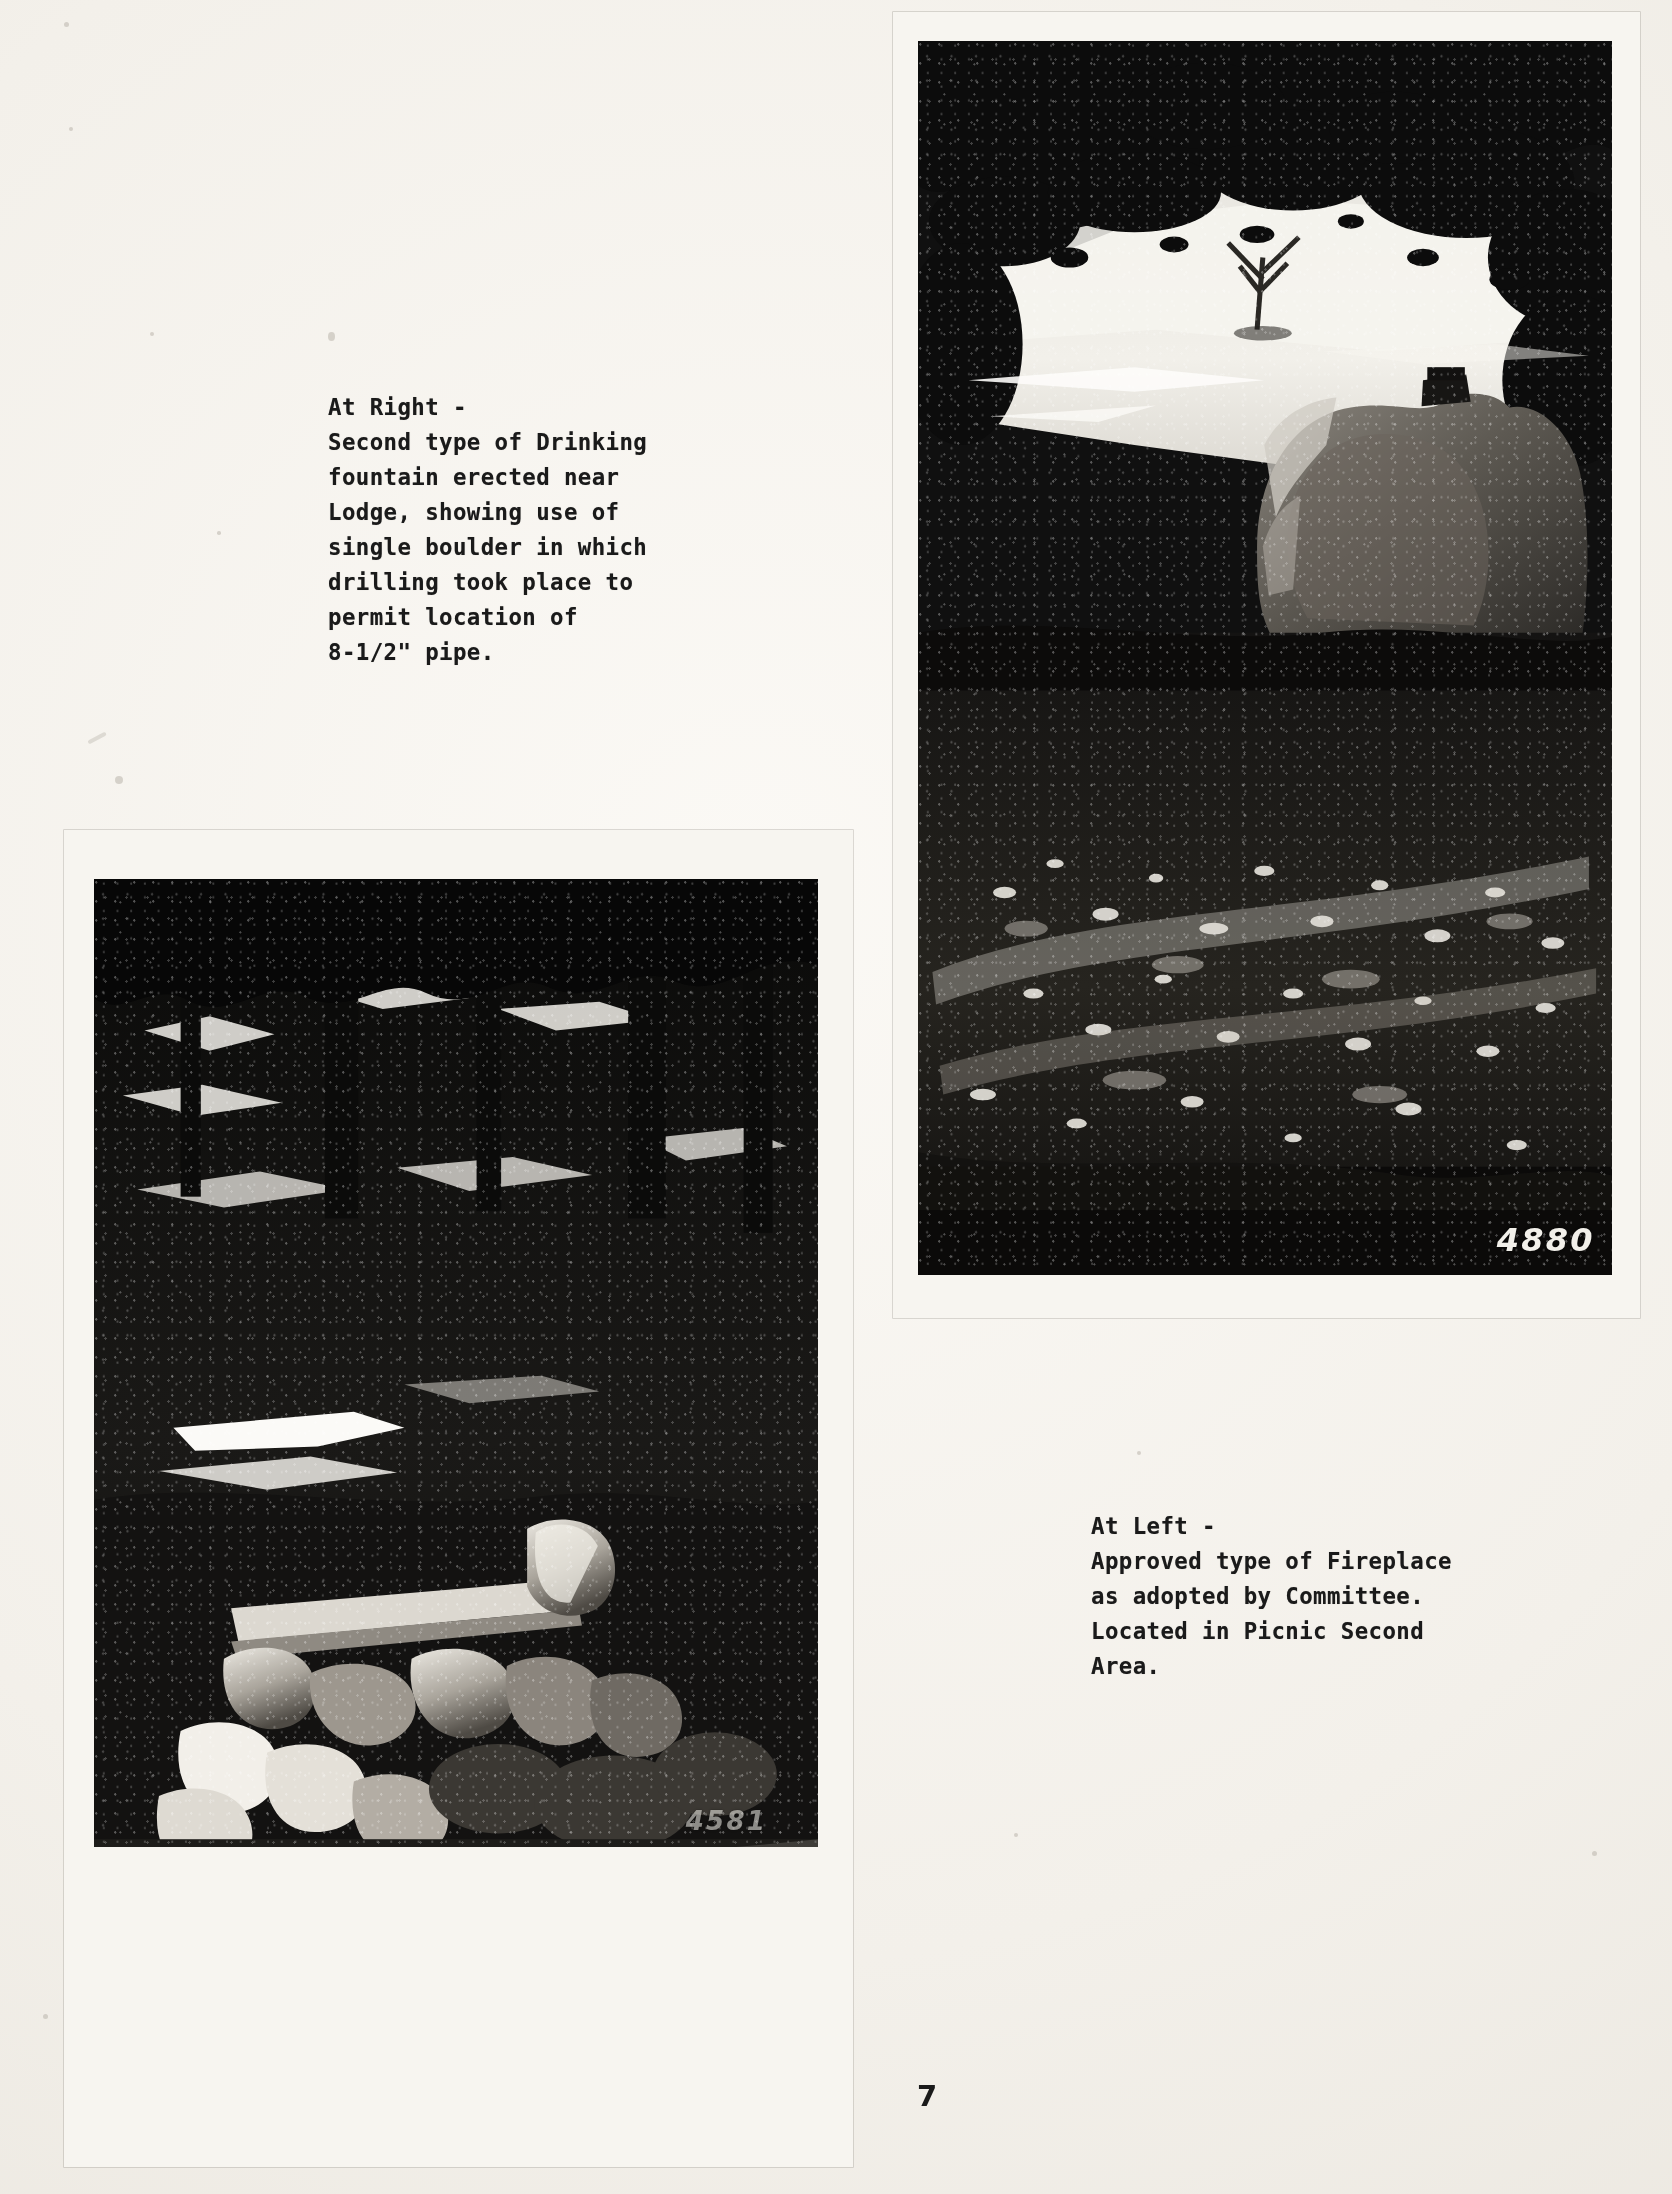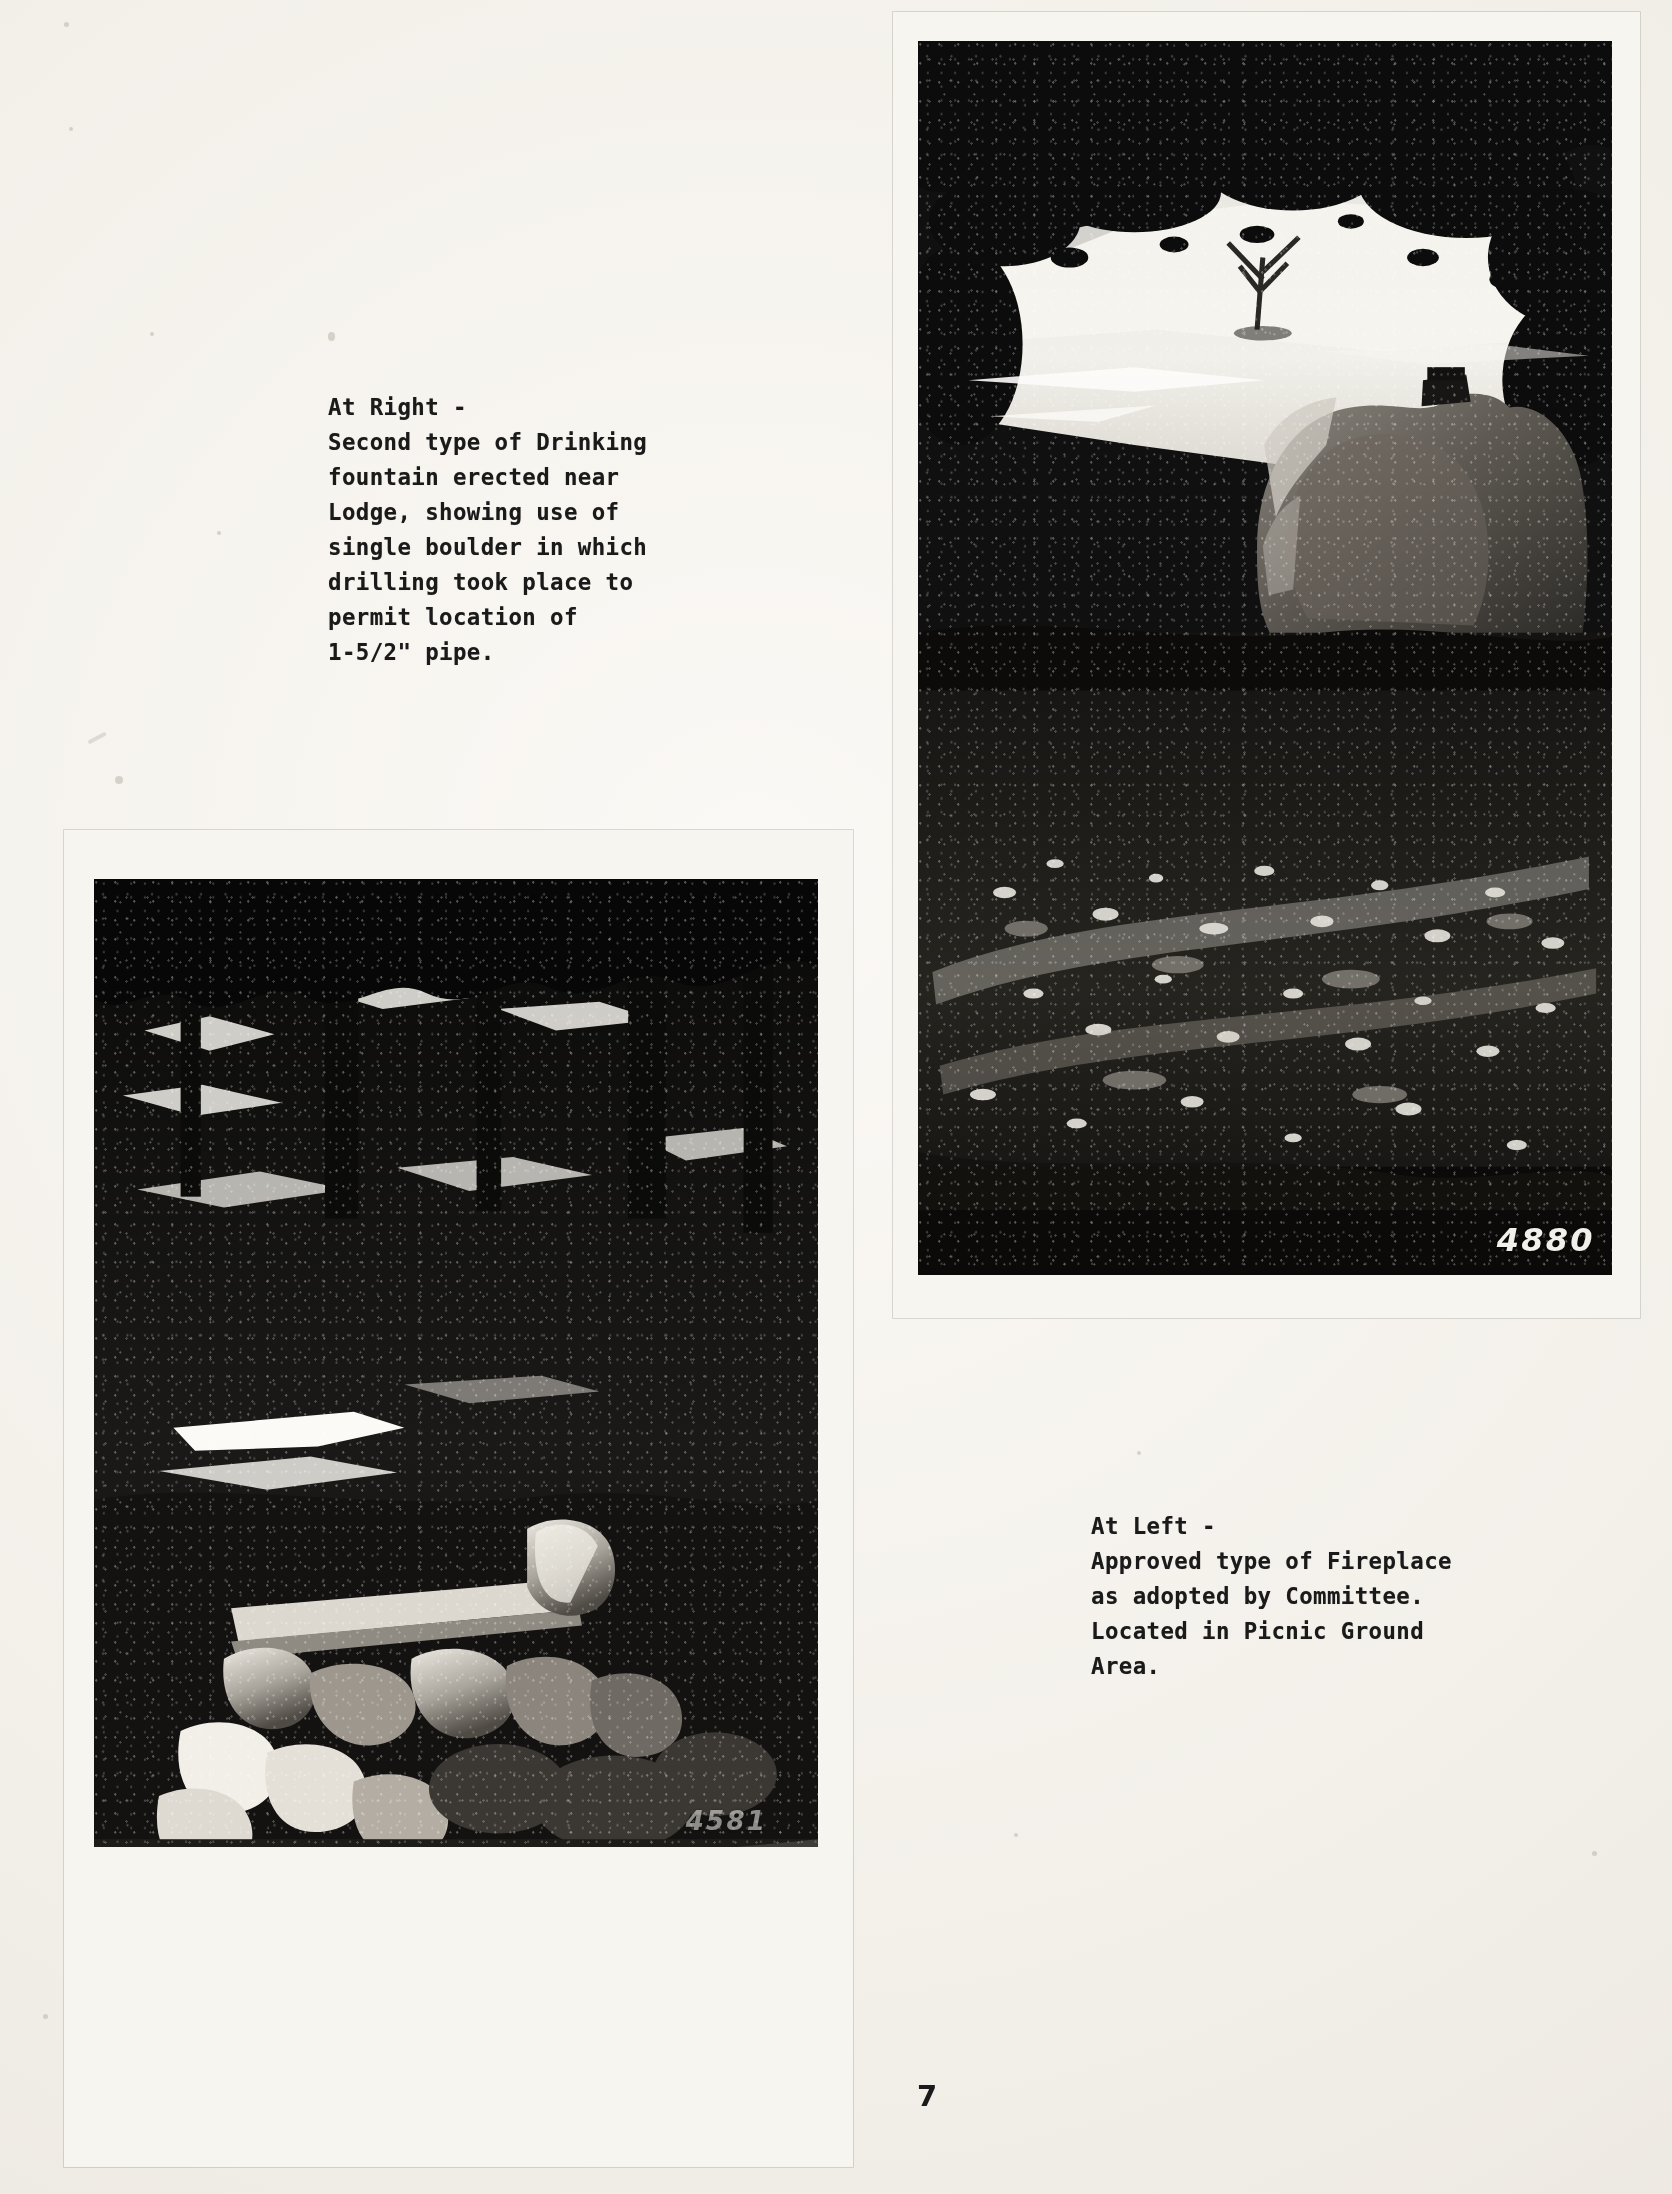--- a/index.html
+++ b/index.html
@@ -385,24 +385,24 @@
     </div>
   </div>
 
   <div id="caption-right" class="caption">At Right -
 Second type of Drinking
 fountain erected near
 Lodge, showing use of
 single boulder in which
 drilling took place to
 permit location of
-1-5/2" pipe.</div>
+8-1/2" pipe.</div>
 
   <div id="caption-left" class="caption">At Left -
 Approved type of Fireplace
 as adopted by Committee.
-Located in Picnic Ground
+Located in Picnic Second
 Area.</div>
 
   <div id="page-number">7</div>
 
 </div>
 
 
 </body></html>

